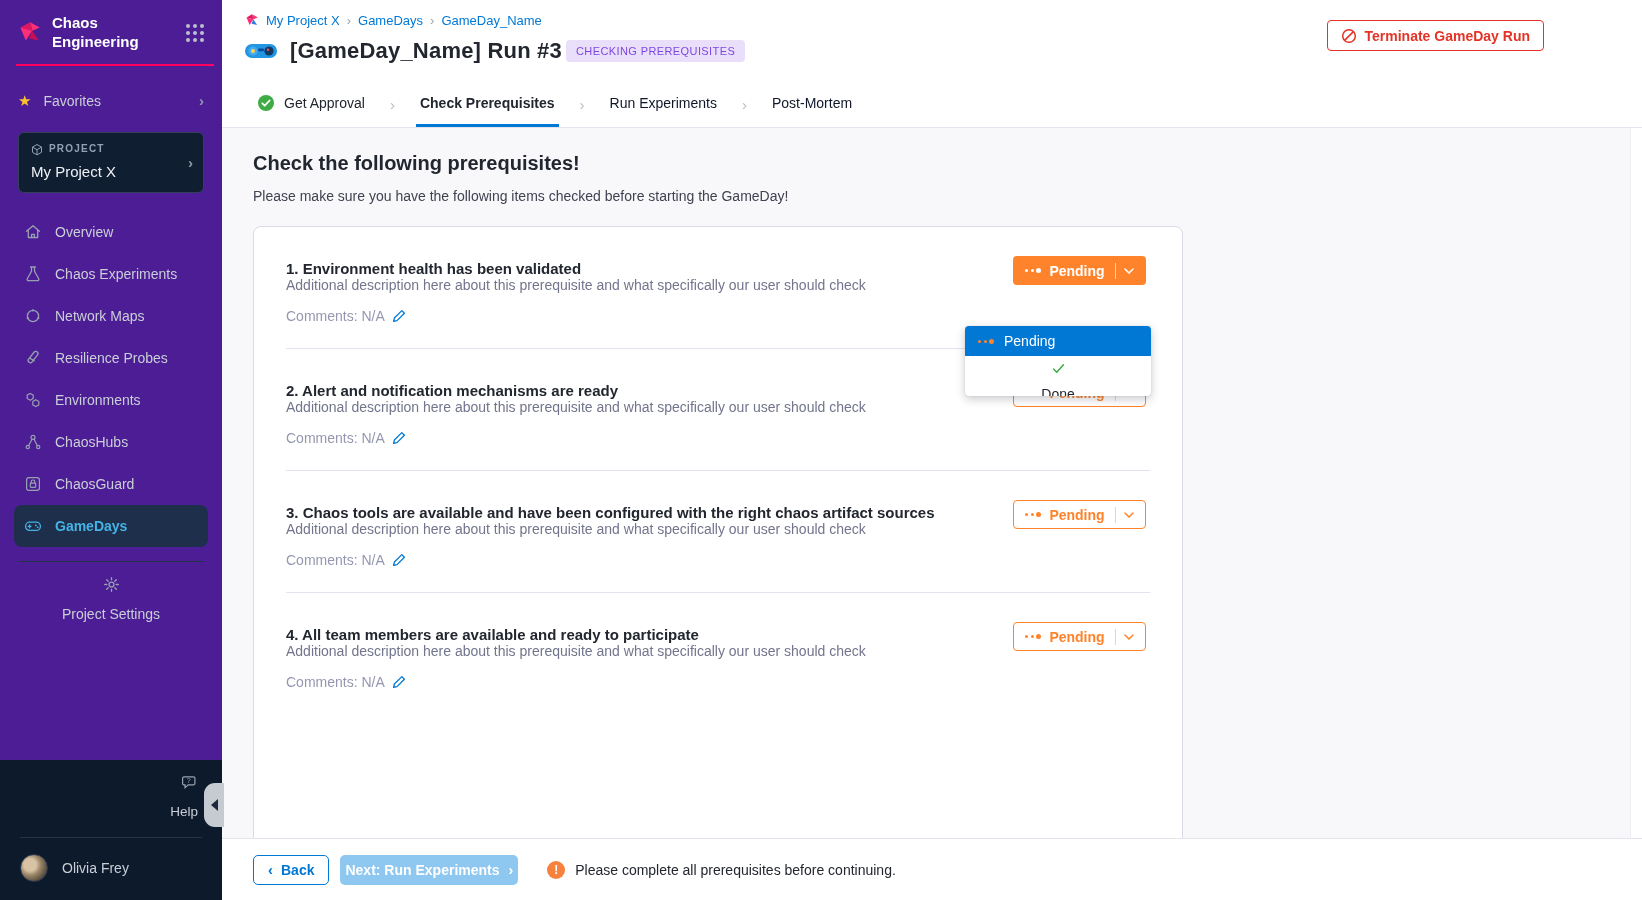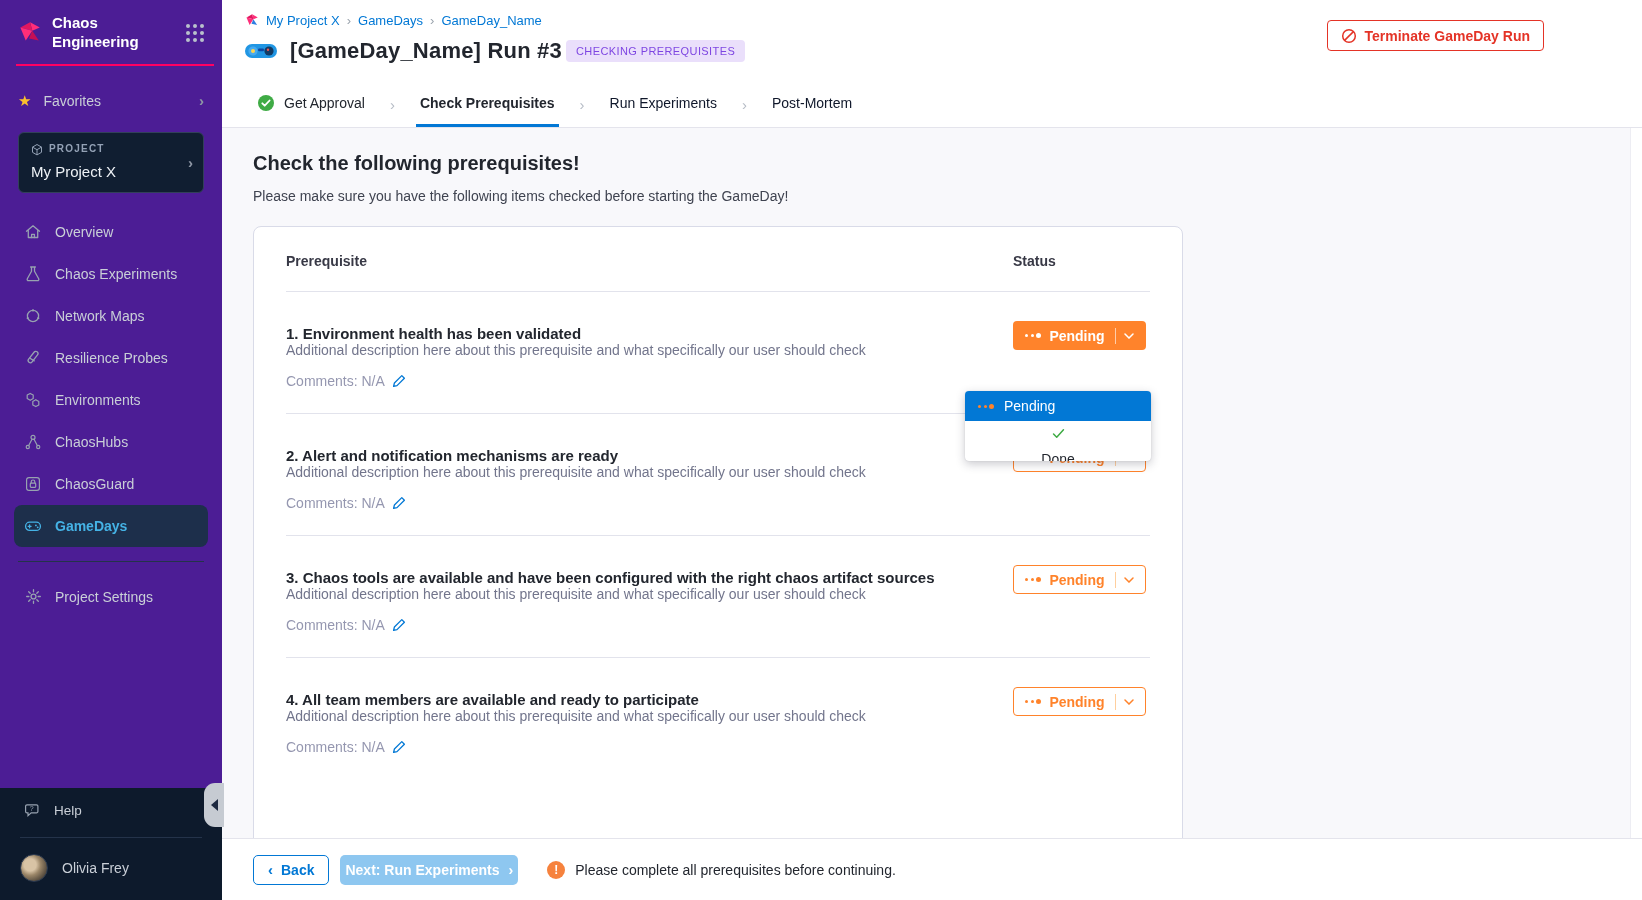--- a/index.html
+++ b/index.html
@@ -28,21 +28,21 @@
 
   .nav { margin-top:18px; }
   .nav-item { display:flex; align-items:center; gap:13px; height:42px; margin:0 14px; padding:0 10px; border-radius:8px; font-size:14px; color:#c9cfd7; cursor:pointer; }
   .nav-item .ic { width:18px; height:18px; color:#97a2b0; display:flex; align-items:center; justify-content:center; }
   .nav-item.active { background:#1d2f4b; color:#45b3e6; font-weight:bold; }
   .nav-item.active .ic { color:#45b3e6; }
 
   .sb-divider { border-top:1px solid #24334a; margin:14px 18px; }
 
   .sb-bottom { position:absolute; left:0; right:0; bottom:0; background:#0d1a2c; }
-  .help-row { display:flex; align-items:center; gap:13px; padding:14px 24px; font-size:13.5px; cursor:pointer; }
+  .help-row { display:flex; align-items:flex-end; gap:13px; padding:14px 24px; font-size:13.5px; cursor:pointer;flex-direction:column; }
   .help-row .ic { width:17px; height:17px; color:#97a2b0; display:flex; }
   .sb-bottom .sb-divider { margin:4px 20px; }
   .user-row { display:flex; align-items:center; gap:14px; padding:12px 20px 18px; cursor:pointer; }
   .avatar { width:28px; height:28px; border-radius:50%; border:1px solid #2c3a50;
             background:radial-gradient(circle at 35% 38%, #d8c3a5 0 26%, #9b8668 45%, #5a4f41 72%, #2e2b26 100%); }
   .user-name { font-size:14px; }
 
   .collapse-tab { position:absolute; left:204px; top:783px; width:20px; height:44px; background:#c6cbd2;
                   border-radius:11px 0 0 11px; display:flex; align-items:center; justify-content:center; cursor:pointer; z-index:40; }
   .collapse-tab::before { content:""; border-top:6px solid transparent; border-bottom:6px solid transparent; border-right:7px solid #1d2940; }
@@ -233,21 +233,21 @@
             <circle cx="11.9" cy="8.4" r=".9" fill="currentColor" stroke="none"></circle>
             <circle cx="13.7" cy="10.3" r=".9" fill="currentColor" stroke="none"></circle>
           </svg>
         </span>
         <span>GameDays</span>
       </div>
     </nav>
 
   <div class="sb-divider"></div>
 
-  <div class="nav-item" style="margin-top:6px;">
+  <div class="nav-item" style="margin-top:6px;flex-direction:column;">
     <span class="ic">
       <svg viewBox="0 0 18 18" width="17" height="17" fill="none" stroke="currentColor" stroke-width="1.4" stroke-linecap="round">
         <circle cx="9" cy="9" r="2.6"></circle>
         <path d="M9 1.8v2.3M9 13.9v2.3M1.8 9h2.3M13.9 9h2.3M3.9 3.9l1.6 1.6M12.5 12.5l1.6 1.6M14.1 3.9l-1.6 1.6M5.5 12.5l-1.6 1.6"></path>
       </svg>
     </span>
     <span>Project Settings</span>
   </div>
 
   <div class="sb-bottom">
@@ -338,24 +338,20 @@
           <span>Post-Mortem</span>
         </div>
       </div>
   </header>
 
   <section class="content">
     <h2 class="h2">Check the following prerequisites!</h2>
     <p class="sub">Please make sure you have the following items checked before starting the GameDay!</p>
 
     <div class="card">
-      <div class="thead">
-        <div class="col-p">Prerequisite</div>
-        <div class="col-s">Status</div>
-      </div>
       <div id="rows">
   <div class="prow">
     <div class="prow-main">
       <div class="prow-title">1. Environment health has been validated</div>
       <div class="prow-desc">Additional description here about this prerequisite and what specifically our user should check</div>
       <div class="prow-comments">
         <span>Comments: N/A</span>
         <span class="pencil">
           <svg viewBox="0 0 14 14" width="14" height="14" fill="none" stroke="currentColor" stroke-width="1.3" stroke-linejoin="round">
             <path d="M9.8 1.6l2.6 2.6L5 11.6l-3.4.8.8-3.4z"></path>

